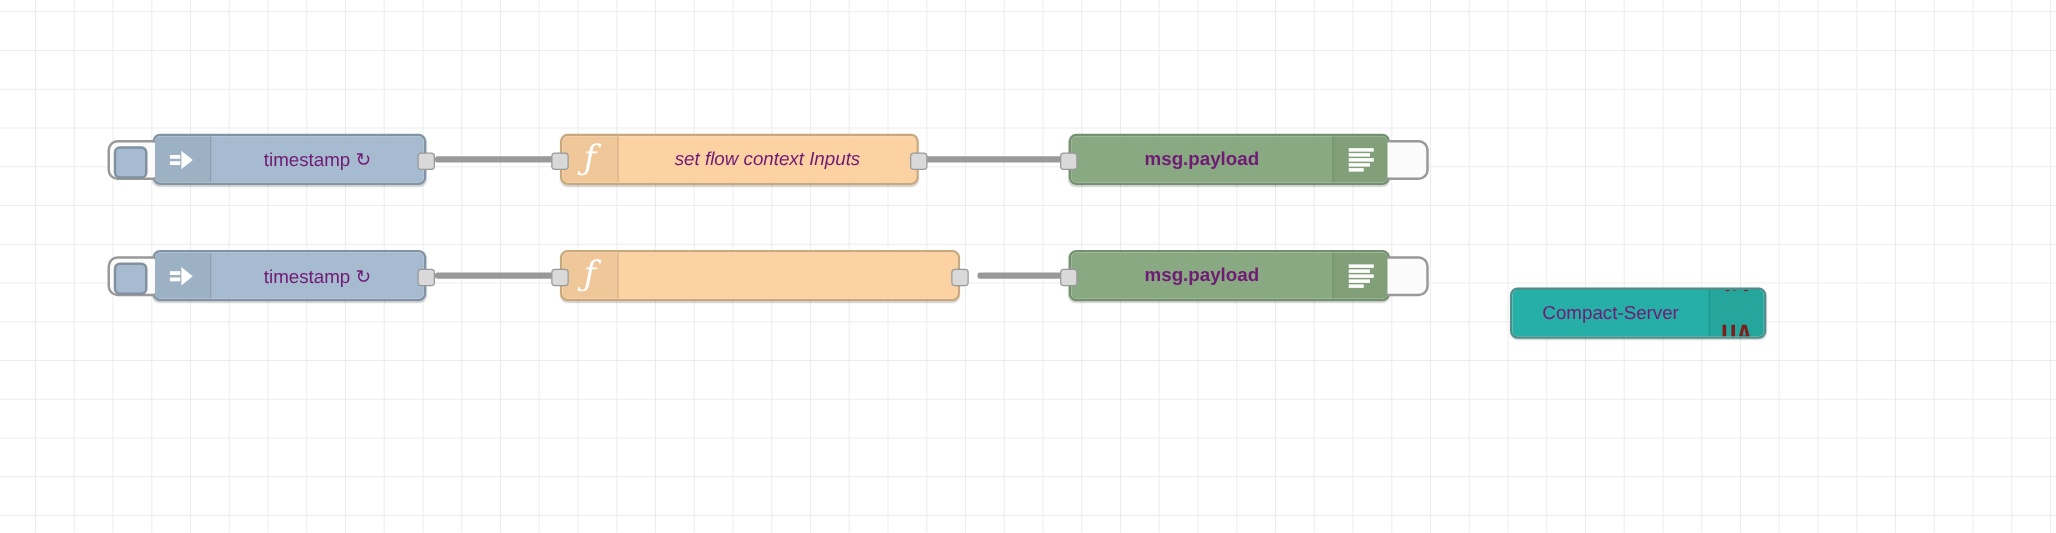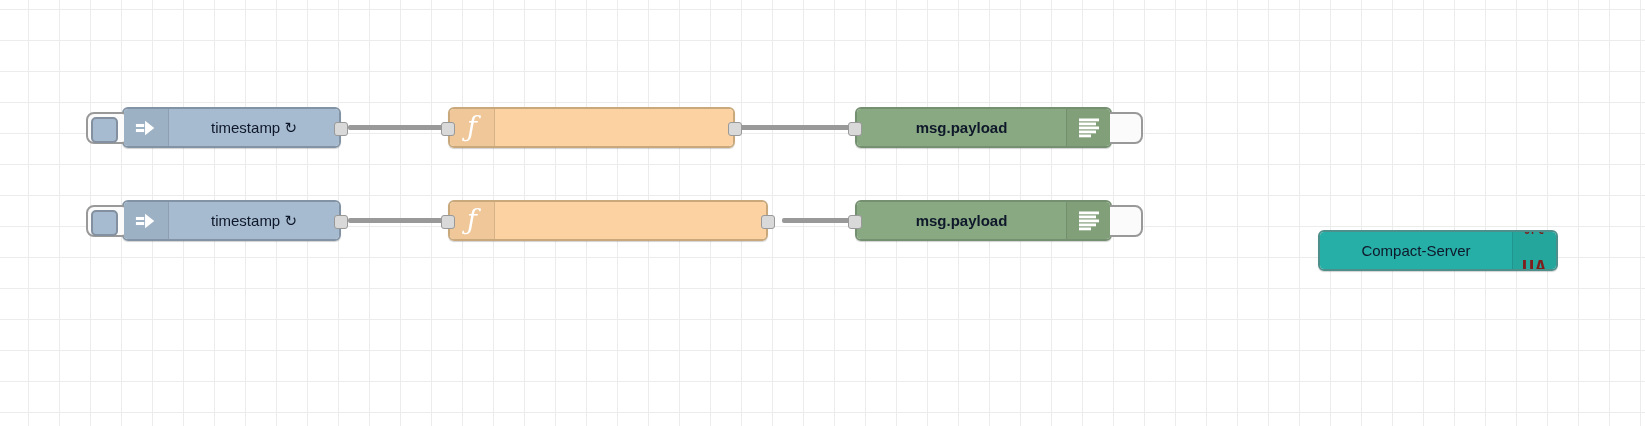--- a/index.html
+++ b/index.html
@@ -26,21 +26,21 @@
   .debug .node-body{background:#88a981;} .debug{border-color:#759070;font-weight:bold;}
   .opcua .node-body{background:#26afa6;} .opcua{border-color:#4d8f8a;}
   .icon-area{
     width:44px;flex:0 0 44px;display:flex;align-items:center;justify-content:center;
     background:rgba(0,0,0,0.05);
   }
   .icon-area.left{border-right:1px solid rgba(0,0,0,0.1);}
   .icon-area.right{border-left:1px solid rgba(0,0,0,0.1);width:43px;flex:0 0 43px;}
   .label{
     flex:1;display:flex;align-items:center;justify-content:center;
-    font-size:15px;color:#0f172a;white-space:nowrap;padding:0 6px;
+    font-size:15px;color:#701a75;white-space:nowrap;padding:0 6px;
   }
   .label.italic{font-style:italic;}
   .fn-glyph{
     font-family:"DejaVu Serif", serif;font-style:italic;font-size:27px;
     color:#fff;line-height:1;margin-top:-3px;
   }
   .port{
     position:absolute;width:12px;height:12px;z-index:2;
     background:#d9d9d9;border:1.5px solid #999;border-radius:3px;top:13px;
   }
@@ -86,20 +86,21 @@
     <div class="label">timestamp ↻</div>
   </div>
   <div class="port out"></div>
 </div>
 
 <div class="node function" style="left:448px;top:107px;width:287px;">
   <div class="node-body">
     <div class="icon-area left">
       <span class="fn-glyph">ƒ</span>
     </div>
+    <div class="label italic">set flow context Inputs</div>
   </div>
   <div class="port in"></div>
   <div class="port out"></div>
 </div>
 
 <div class="node debug" style="left:855px;top:107px;width:257px;">
   <div class="debug-btn"></div>
   <div class="node-body">
     <div class="label">msg.payload</div>
     <div class="icon-area right">
@@ -152,21 +153,21 @@
         <rect x="1" y="5.5" width="17" height="2.8" fill="#fff"></rect>
         <rect x="1" y="9.5" width="20" height="2.8" fill="#fff"></rect>
         <rect x="1" y="13.5" width="17" height="2.8" fill="#fff"></rect>
         <rect x="1" y="17.5" width="12" height="2.8" fill="#fff"></rect>
       </svg>
     </div>
   </div>
   <div class="port in"></div>
 </div>
 
-<div class="node opcua" style="left:1318px;top:230px;width:240px;">
+<div class="node opcua" style="left:1208px;top:230px;width:205px;">
   <div class="node-body">
     <div class="label">Compact-Server</div>
     <div class="icon-area right">
       <div class="opc-badge">
         <div class="l1">OPC</div>
         <div class="l2">UA</div>
       </div>
     </div>
   </div>
 </div>

